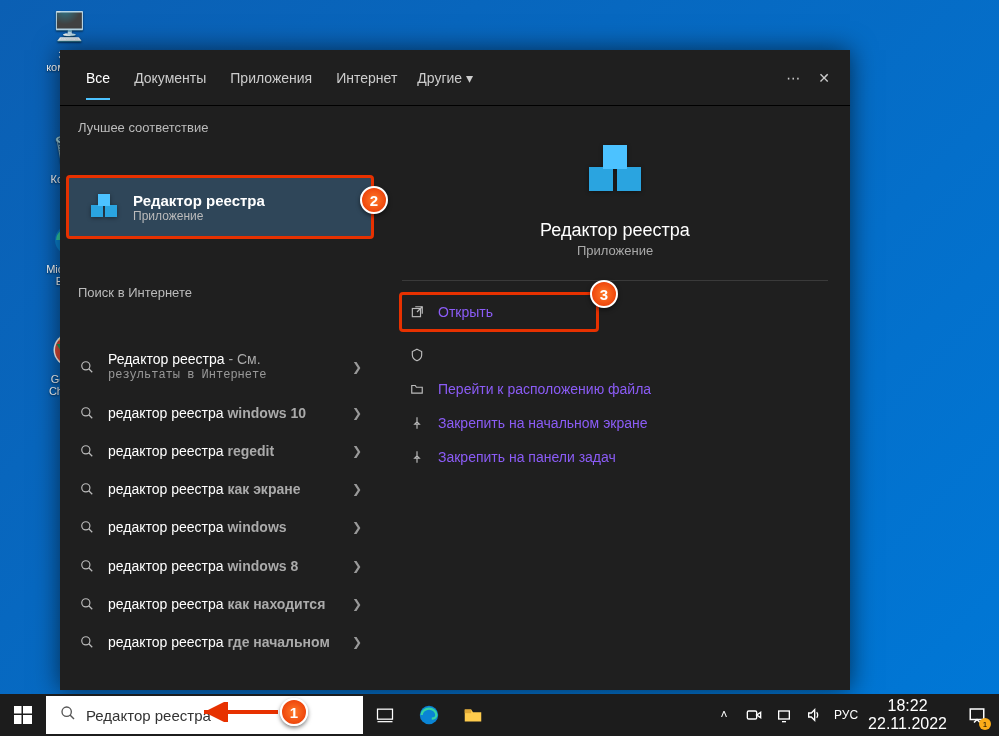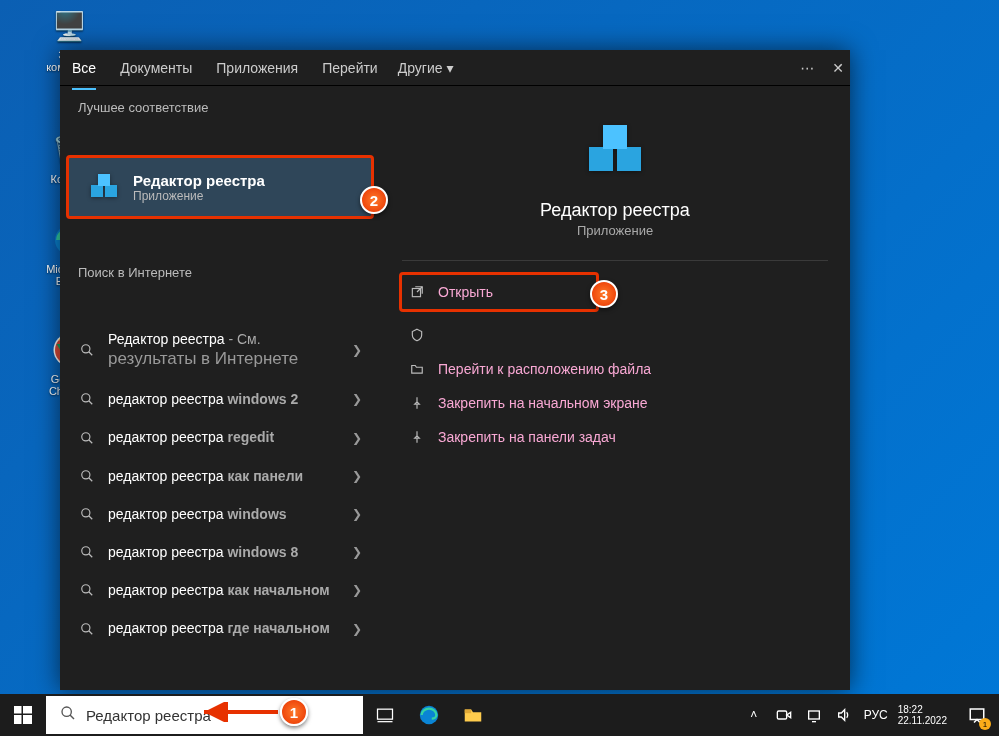--- a/index.html
+++ b/index.html
@@ -9,21 +9,21 @@
 .desktop { position: absolute; inset: 0; background: linear-gradient(135deg, #0b5fb3, #0078d7); }
 .desktop-icon { position: absolute; width: 70px; text-align: center; color: #fff; font-size: 11px; text-shadow: 0 1px 2px rgba(0,0,0,.6); }
 .desktop-icon .ico { width: 40px; height: 40px; margin: 0 auto 3px; display: flex; align-items: center; justify-content: center; font-size: 28px; }
 #di-pc { top: 6px; left: 35px; }
 #di-trash { top: 130px; left: 35px; }
 #di-edge { top: 220px; left: 35px; }
 #di-chrome { top: 330px; left: 35px; }
 
 
 .search-panel { position: absolute; left: 60px; top: 50px; width: 790px; height: 640px; background: #1f1f1f; display: flex; flex-direction: column; box-shadow: 0 0 24px rgba(0,0,0,.6); }
-.panel-tabs { display: flex; align-items: center; height: 36px; padding: 0 0; border-bottom: 1px solid #000; color: #ccc; font-size: 14px; }
+.panel-tabs { display: flex; align-items: center; height: 56px; padding: 0 14px; border-bottom: 1px solid #000; color: #ccc; font-size: 14px; }
 .panel-tabs .tab { padding: 14px 12px; cursor: pointer; position: relative; }
 .panel-tabs .tab.active { color: #fff; }
 .panel-tabs .tab.active::after { content: ""; position: absolute; bottom: 0; left: 12px; right: 12px; height: 2px; background: #4cc2ff; }
 .panel-tabs .more { padding: 14px 8px; }
 .panel-tabs .spacer { flex: 1; }
 .panel-top-actions { display: flex; gap: 18px; padding-right: 6px; color: #ccc; }
 
 .panel-body { flex: 1; display: flex; min-height: 0; }
 .left-col { width: 320px; display: flex; flex-direction: column; color: #fff; gap: 32px; }
 .right-col { flex: 1; color: #fff; padding: 20px 22px; position: relative; }
@@ -35,45 +35,45 @@
 .bm-text { display: flex; flex-direction: column; }
 .bm-title { font-size: 15px; font-weight: 600; }
 .bm-sub { font-size: 12px; color: #bbb; }
 
 .web-list { display: flex; flex-direction: column; }
 .web-item { display: flex; align-items: center; gap: 12px; padding: 10px 18px; font-size: 14px; color: #e8e8e8; position: relative; cursor: pointer; }
 .web-item .mag { width: 18px; flex: none; color: #bbb; display: flex; align-items: center; justify-content: center; }
 .web-item .txt { flex: 1; line-height: 1.3; }
 .web-item .txt .q { color: #fff; }
 .web-item .txt .hint { color: #aaa; }
-.web-item .txt .sub { font-size: 17px; color: #999; display: block; }
+.web-item .txt .sub { font-size: 12px; color: #999; display: block; font-family: Liberation Mono, monospace; }
 .web-item .chev { color: #999; font-size: 12px; }
 
 .right-header { text-align: center; margin-top: 10px; }
 .right-icon { width: 70px; height: 70px; margin: 0 auto 14px; display: flex; align-items: center; justify-content: center; }
 .right-title { font-size: 18px; font-weight: 500; }
 .right-sub { font-size: 13px; color: #aaa; margin-top: 2px; }
 .right-divider { height: 1px; background: #3a3a3a; margin: 22px 0 14px; }
 
-.action-row { display: flex; align-items: center; gap: 12px; padding: 8px 6px; font-size: 14px; color: #f9a8d4; cursor: pointer; }
+.action-row { display: flex; align-items: center; gap: 12px; padding: 8px 6px; font-size: 14px; color: #8b5cf6; cursor: pointer; }
 .action-row .aico { width: 18px; height: 18px; color: #bbb; display: flex; align-items: center; justify-content: center; }
 .action-open-wrap { border: 3px solid #e73100; border-radius: 4px; margin: -3px -3px 6px; padding: 0; width: 200px; position: relative; }
 
 
 .taskbar { position: absolute; bottom: 0; left: 0; right: 0; height: 42px; background: #1c1c1c; display: flex; align-items: center; z-index: 50; }
 .start-btn { width: 46px; height: 42px; display: flex; align-items: center; justify-content: center; cursor: pointer; }
 .search-box { width: 317px; height: 38px; background: #fff; display: flex; align-items: center; gap: 10px; padding: 0 12px; cursor: text; position: relative; border: 2px solid #fff; }
 .search-box .mag { color: #555; }
 .search-box input { border: none; outline: none; font-size: 15px; flex: 1; color: #333; }
 .task-icons { display: flex; align-items: center; height: 100%; }
 .task-icons .ti { width: 44px; height: 42px; display: flex; align-items: center; justify-content: center; cursor: pointer; }
 .spacer2 { flex: 1; }
 .tray { display: flex; align-items: center; gap: 10px; padding: 0 8px; color: #fff; font-size: 12px; }
 .tray .tico { width: 20px; height: 20px; display: flex; align-items: center; justify-content: center; cursor: pointer; }
-.clock { line-height: 1.15; font-size: 10px; }
+.clock { text-align: center; line-height: 1.15; font-size: 16px; }
 .notif { width: 44px; height: 42px; display: flex; align-items: center; justify-content: center; cursor: pointer; position: relative; }
 .notif .badge { position: absolute; bottom: 6px; right: 8px; width: 12px; height: 12px; background: #faac19; color: #000; border-radius: 50%; font-size: 8px; display: flex; align-items: center; justify-content: center; }
 
 
 .marker { position: absolute; width: 28px; height: 28px; background: radial-gradient(#ff7a2a,#e73100); border: 2px solid #fff; border-radius: 50%; color: #fff; font-weight: bold; font-size: 15px; display: flex; align-items: center; justify-content: center; box-shadow: 0 2px 4px rgba(0,0,0,.5); z-index: 100; }
 .arrow { position: absolute; z-index: 95; }
 
 svg.reg-icon { filter: drop-shadow(0 1px 2px rgba(0,0,0,.4)); }
 </style>
 </head>
@@ -110,21 +110,21 @@
     </div>
     <div>Googl... Chrom...</div>
   </div>
 </div>
 
 <div class="search-panel">
   <div class="panel-tabs">
     <div class="tab active">Все</div>
     <div class="tab">Документы</div>
     <div class="tab">Приложения</div>
-    <div class="tab">Перейти</div>
+    <div class="tab">Интернет</div>
     <div class="tab more"><span>Другие</span> ▾</div>
     <div class="spacer"></div>
     <div class="panel-top-actions">
       <div>⋯</div>
       <div>✕</div>
     </div>
   </div>
 
   <div class="panel-body">
 
@@ -156,41 +156,41 @@
           <div class="txt"><span class="q">Редактор реестра</span><span class="hint"> - См.</span><span class="sub">результаты в Интернете</span></div>
           <div class="chev">❯</div>
         </div>
         <div class="web-item">
           <div class="mag">
               <svg width="14" height="14" viewBox="0 0 24 24" fill="none" stroke="currentColor" stroke-width="2">
                 <circle cx="10" cy="10" r="7"></circle>
                 <path d="M21 21l-6-6"></path>
               </svg>
             </div>
-          <div class="txt"><span class="q">редактор реестра </span><b class="hint">windows 2</b></div>
+          <div class="txt"><span class="q">редактор реестра </span><b class="hint">windows 10</b></div>
           <div class="chev">❯</div>
         </div>
         <div class="web-item">
           <div class="mag">
               <svg width="14" height="14" viewBox="0 0 24 24" fill="none" stroke="currentColor" stroke-width="2">
                 <circle cx="10" cy="10" r="7"></circle>
                 <path d="M21 21l-6-6"></path>
               </svg>
             </div>
           <div class="txt"><span class="q">редактор реестра </span><b class="hint">regedit</b></div>
           <div class="chev">❯</div>
         </div>
         <div class="web-item">
           <div class="mag">
               <svg width="14" height="14" viewBox="0 0 24 24" fill="none" stroke="currentColor" stroke-width="2">
                 <circle cx="10" cy="10" r="7"></circle>
                 <path d="M21 21l-6-6"></path>
               </svg>
             </div>
-          <div class="txt"><span class="q">редактор реестра </span><b class="hint">как панели</b></div>
+          <div class="txt"><span class="q">редактор реестра </span><b class="hint">как экране</b></div>
           <div class="chev">❯</div>
         </div>
         <div class="web-item">
           <div class="mag">
               <svg width="14" height="14" viewBox="0 0 24 24" fill="none" stroke="currentColor" stroke-width="2">
                 <circle cx="10" cy="10" r="7"></circle>
                 <path d="M21 21l-6-6"></path>
               </svg>
             </div>
           <div class="txt"><span class="q">редактор реестра </span><b class="hint">windows</b></div>
@@ -206,21 +206,21 @@
           <div class="txt"><span class="q">редактор реестра </span><b class="hint">windows 8</b></div>
           <div class="chev">❯</div>
         </div>
         <div class="web-item">
           <div class="mag">
               <svg width="14" height="14" viewBox="0 0 24 24" fill="none" stroke="currentColor" stroke-width="2">
                 <circle cx="10" cy="10" r="7"></circle>
                 <path d="M21 21l-6-6"></path>
               </svg>
             </div>
-          <div class="txt"><span class="q">редактор реестра </span><b class="hint">как начальном</b></div>
+          <div class="txt"><span class="q">редактор реестра </span><b class="hint">как находится</b></div>
           <div class="chev">❯</div>
         </div>
         <div class="web-item">
           <div class="mag">
               <svg width="14" height="14" viewBox="0 0 24 24" fill="none" stroke="currentColor" stroke-width="2">
                 <circle cx="10" cy="10" r="7"></circle>
                 <path d="M21 21l-6-6"></path>
               </svg>
             </div>
           <div class="txt"><span class="q">редактор реестра </span><b class="hint">где начальном</b></div>

